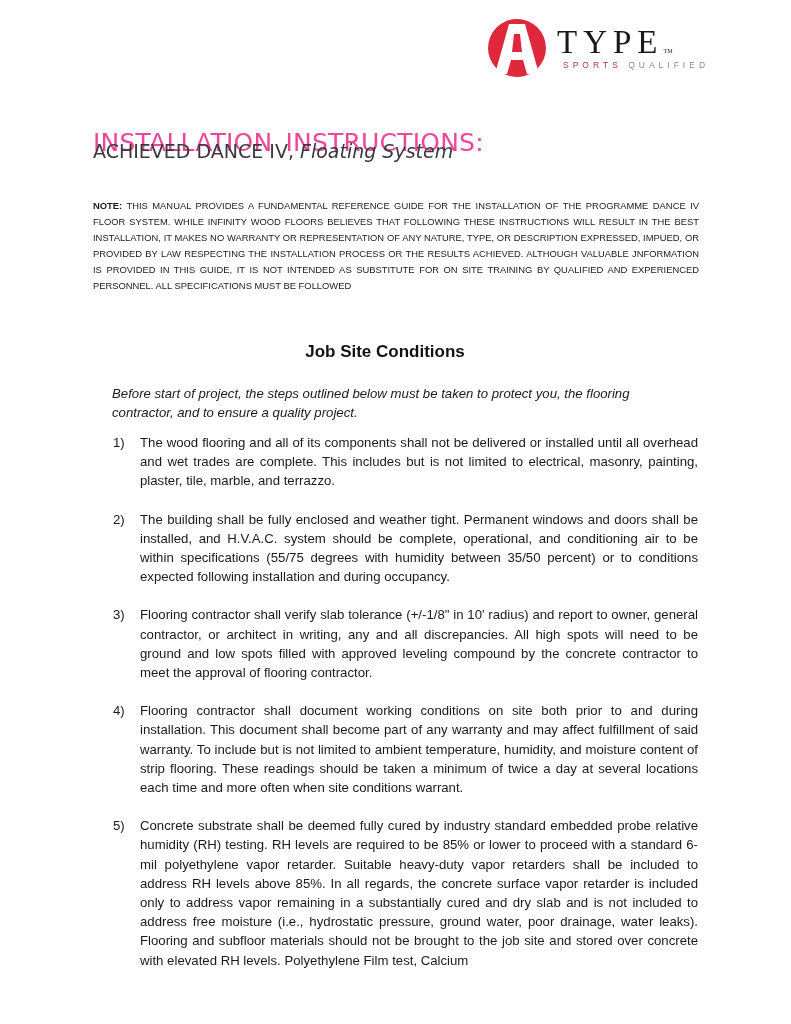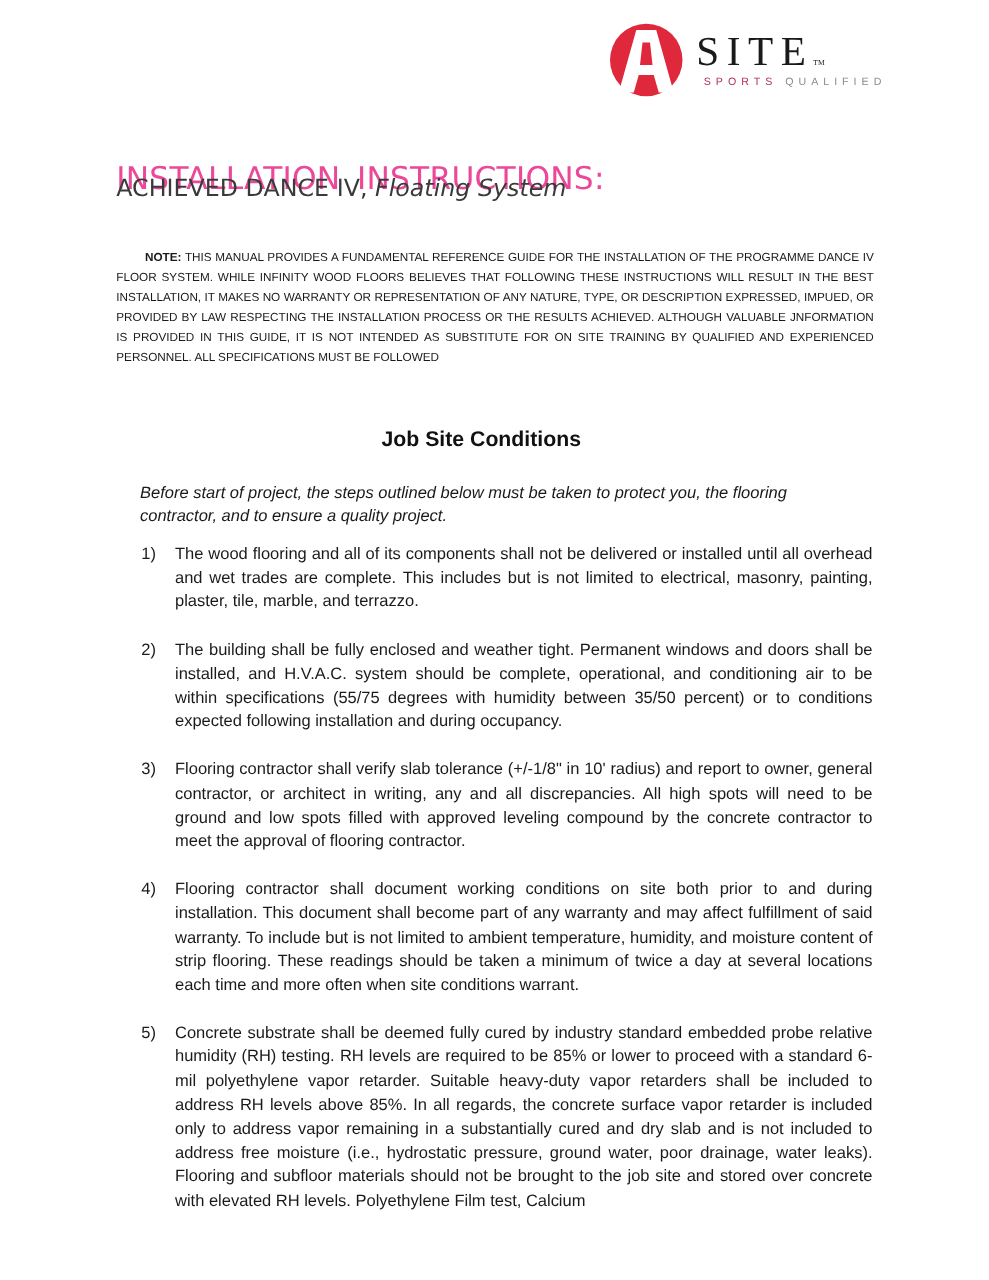--- a/index.html
+++ b/index.html
@@ -7,37 +7,37 @@
   .logo { position:absolute; left:487px; top:18px; width:230px; height:60px; }
   .logo .mark { position:absolute; left:0; top:0; width:60px; height:60px; }
   .logo .word { position:absolute; left:70px; top:6px; font-family:"Liberation Serif", serif; font-size:33px; letter-spacing:6px; color:#1a1a1a; line-height:36px; }
   .logo .tm { font-size:6px; letter-spacing:0; vertical-align:baseline; }
   .logo .tag { position:absolute; left:76px; top:42px; font-size:8.5px; letter-spacing:4px; color:#8a8a8a; white-space:nowrap; }
   .logo .tag .sports { color:#b0315a;text-align:right; }
   .title { position:absolute; left:93px; top:96px; font-family:"DejaVu Sans", sans-serif; font-size:25px; color:#ec4899; letter-spacing:0.2px; white-space:nowrap; word-spacing:5px;margin-top:32px; }
   .subtitle { position:absolute; left:93px; top:140px; font-family:"DejaVu Sans", sans-serif; font-size:19px; color:#3a3a3a; white-space:nowrap; }
   .subtitle em { }
   .note { position:absolute; left:93px; top:198px; width:606px; font-size:9.4px; line-height:15.9px; text-align:justify; color:#1a1a1a; }
-  .note b { font-weight:bold;margin-left:23px; }
+  .note b { font-weight:bold; }
   .section-title { position:absolute; left:0; width:770px; top:342px; text-align:center; font-size:17px; font-weight:bold; color:#111; }
   .intro { position:absolute; left:112px; width:570px; top:384px; text-align:left; font-style:italic; font-size:13.2px; line-height:19px; color:#1a1a1a; }
   .list { position:absolute; left:113px; top:433px; width:585px; margin:0; padding:0; list-style:none; }
   .list li { position:relative; padding-left:27px; font-size:13.2px; line-height:19.2px; text-align:justify; color:#1a1a1a; margin-bottom:19px; }
   .list li .num { position:absolute; left:0; top:0; }
 </style>
 </head>
 <body>
 
 <div class="logo">
   <svg class="mark" viewBox="0 0 60 60">
     <circle cx="30" cy="30" r="29" fill="#e0283c"></circle>
     <path d="M22 6 L38 6 L52 56 L40 56 L36 42 L24 42 L20 56 L8 56 Z" fill="#ffffff"></path>
     <path d="M27 16 L33 16 L35 34 L25 34 Z" fill="#e0283c"></path>
   </svg>
-  <div class="word"><span>SITE</span><span class="tm">TM</span></div>
+  <div class="word"><span>TYPE</span><span class="tm">TM</span></div>
   <div class="tag"><span class="sports">SPORTS</span> <span>QUALIFIED</span></div>
 </div>
 
 <div class="title">INSTALLATION  INSTRUCTIONS:</div>
 <div class="subtitle"><span>ACHIEVED DANCE IV, </span><em>Floating System</em></div>
 
 <div class="note"><b>NOTE:</b><span> THIS MANUAL PROVIDES A FUNDAMENTAL REFERENCE GUIDE FOR THE INSTALLATION OF THE PROGRAMME DANCE IV FLOOR SYSTEM. WHILE INFINITY WOOD FLOORS BELIEVES THAT FOLLOWING THESE INSTRUCTIONS WILL RESULT IN THE BEST INSTALLATION, IT MAKES NO WARRANTY OR REPRESENTATION OF ANY NATURE, TYPE, OR DESCRIPTION EXPRESSED, IMPUED, OR PROVIDED BY LAW RESPECTING THE INSTALLATION PROCESS OR THE RESULTS ACHIEVED. ALTHOUGH VALUABLE JNFORMATION IS PROVIDED IN THIS GUIDE, IT IS NOT INTENDED AS SUBSTITUTE FOR ON SITE TRAINING BY QUALIFIED AND EXPERIENCED PERSONNEL. ALL SPECIFICATIONS MUST BE FOLLOWED</span></div>
 
 <div class="section-title">Job Site Conditions</div>
 <div class="intro">Before start of project, the steps outlined below must be taken to protect you, the flooring contractor, and to ensure a quality project.</div>

